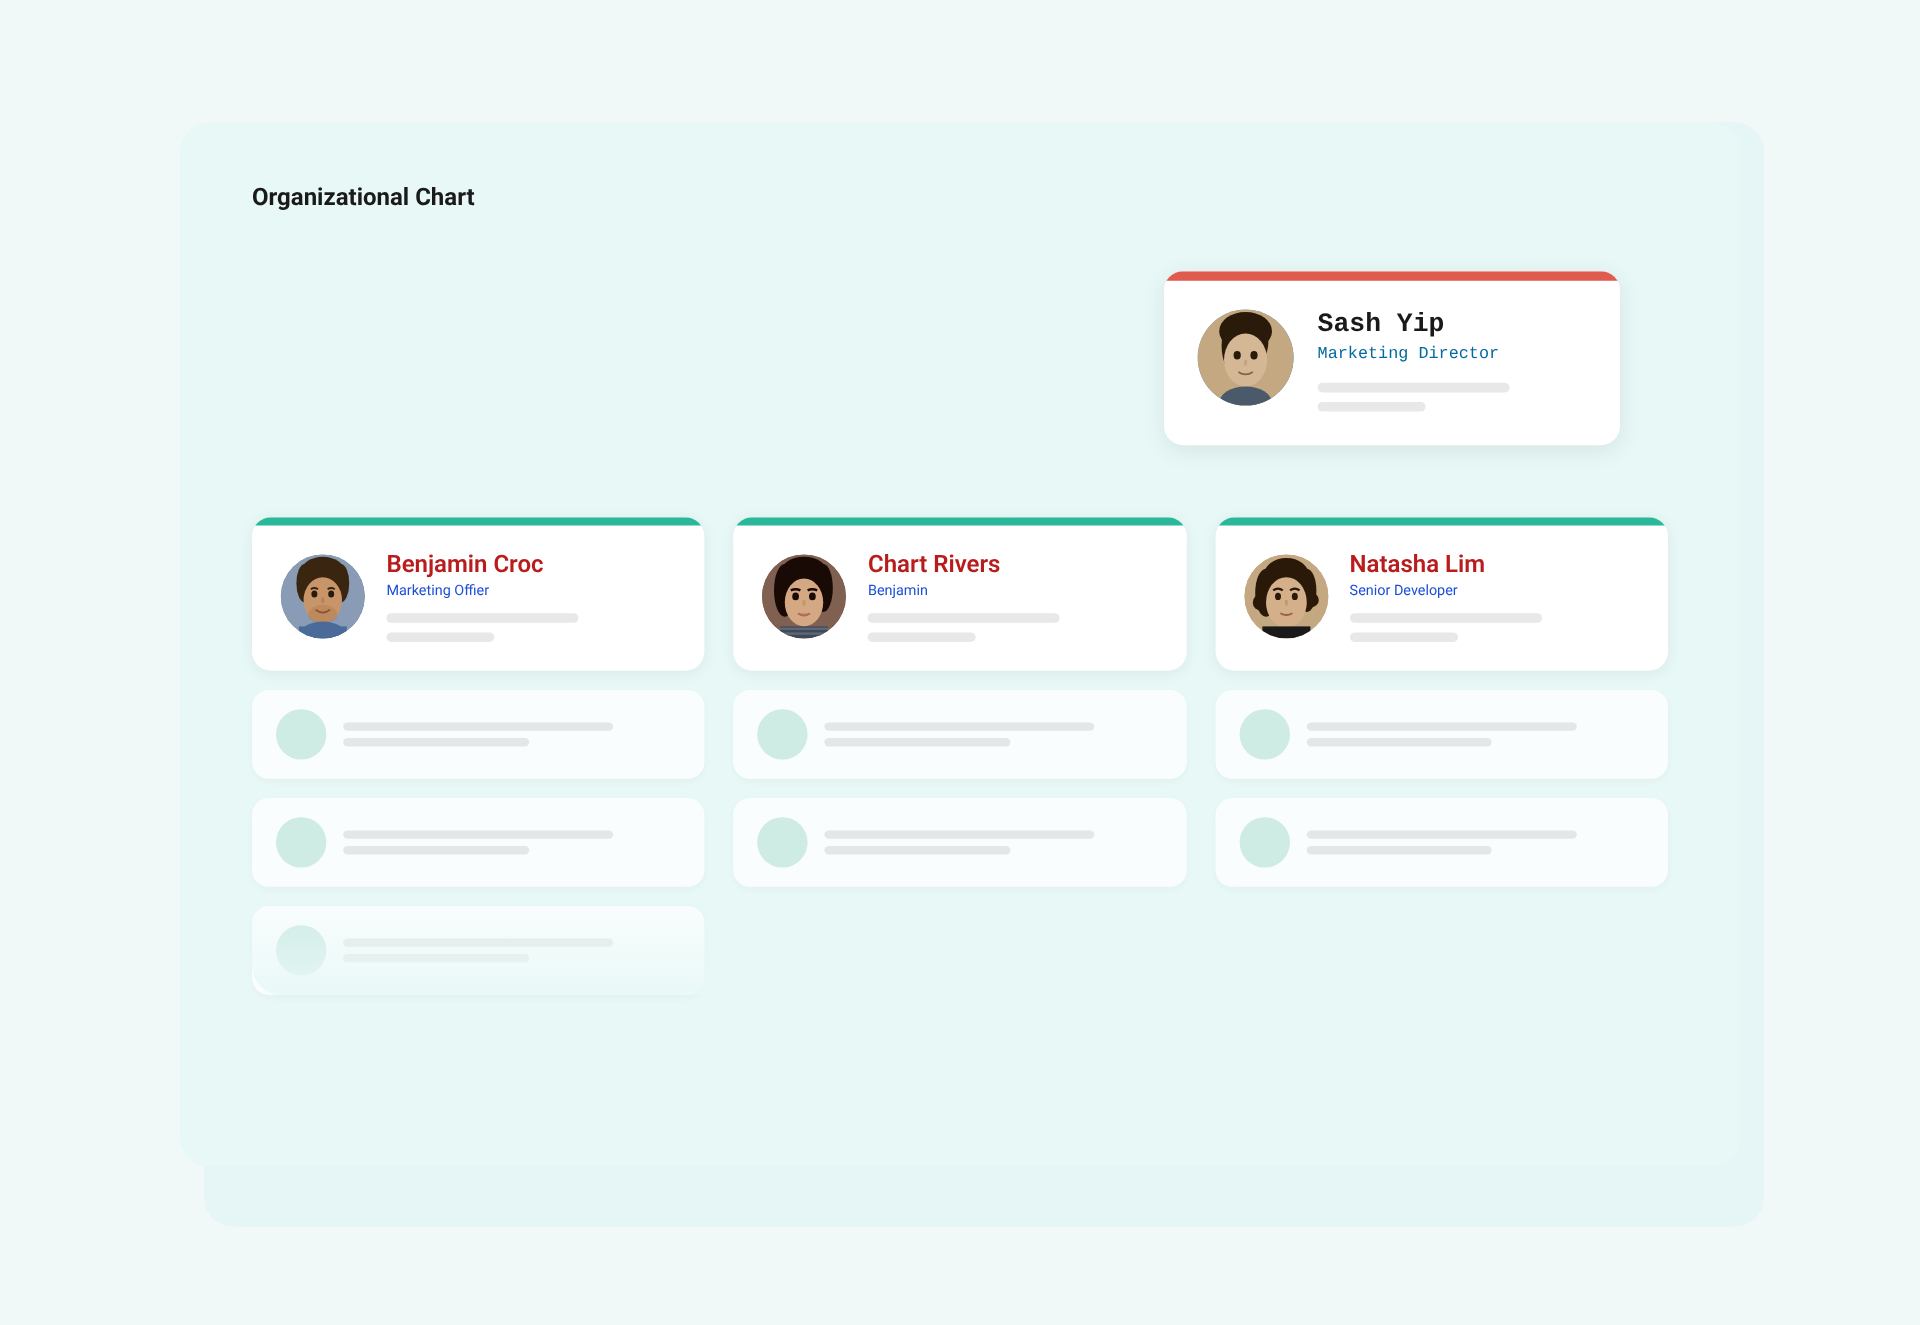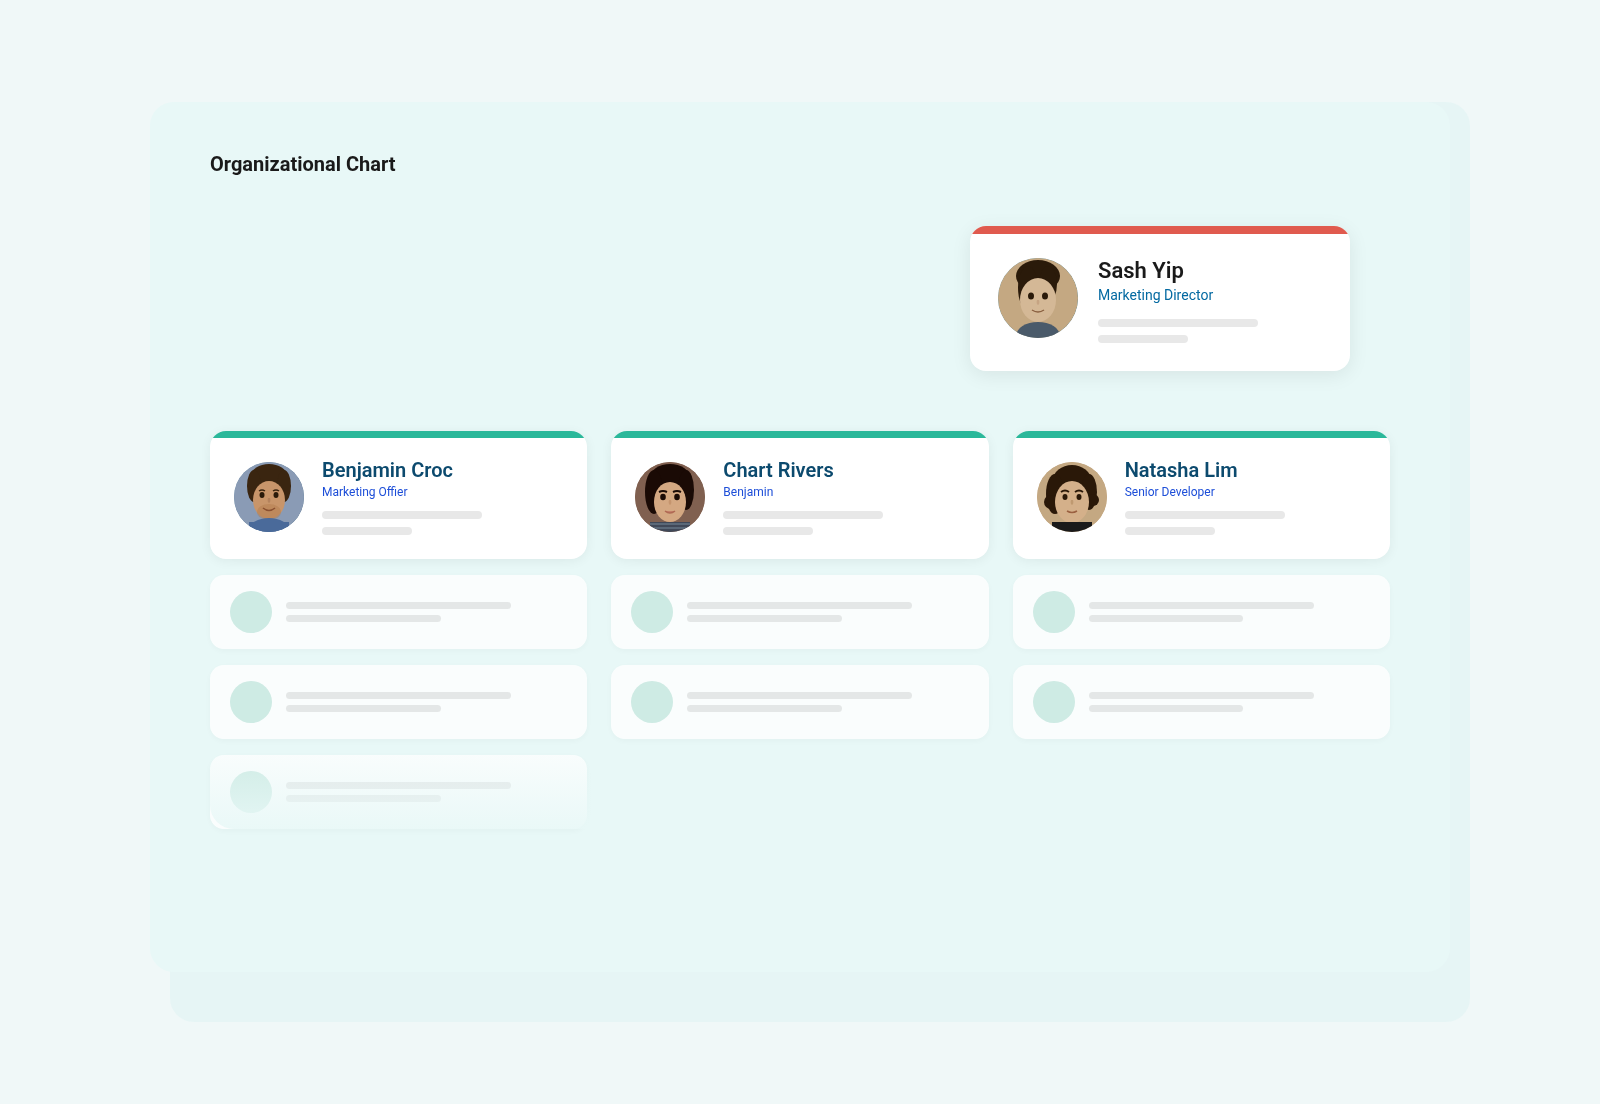--- a/index.html
+++ b/index.html
@@ -70,20 +70,21 @@
       height: 8px;
       background: #e05a4e;
       border-radius: 16px 16px 0 0;
     }
 
     .director-card-content {
       padding: 24px 28px 28px 28px;
       display: flex;
       align-items: flex-start;
       gap: 20px;
+      font-family: Liberation Mono, monospace;
     }
 
     .avatar {
       width: 80px;
       height: 80px;
       border-radius: 50%;
       overflow: hidden;
       flex-shrink: 0;
       background: #c8d8d8;
       display: flex;
@@ -171,21 +172,21 @@
       flex-shrink: 0;
     }
 
     .member-info {
       flex: 1;
     }
 
     .member-name {
       font-size: 20px;
       font-weight: 600;
-      color: #0c4a6e;
+      color: #b91c1c;
       margin-bottom: 3px;
     }
 
     .member-role {
       font-size: 12px;
       color: #1d4ed8;
       margin-bottom: 12px;
     }
 
     

